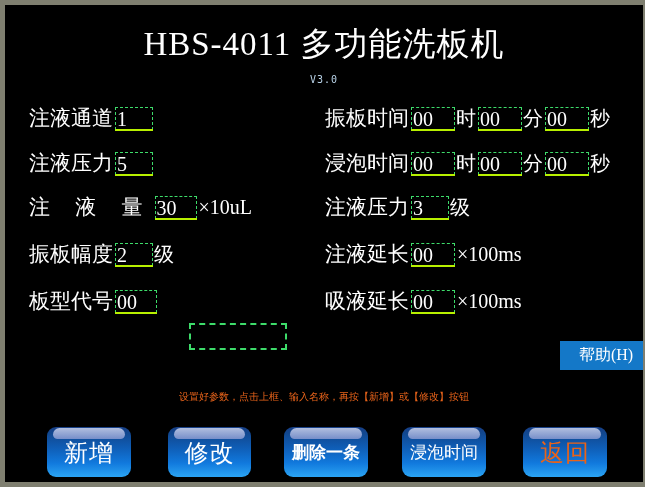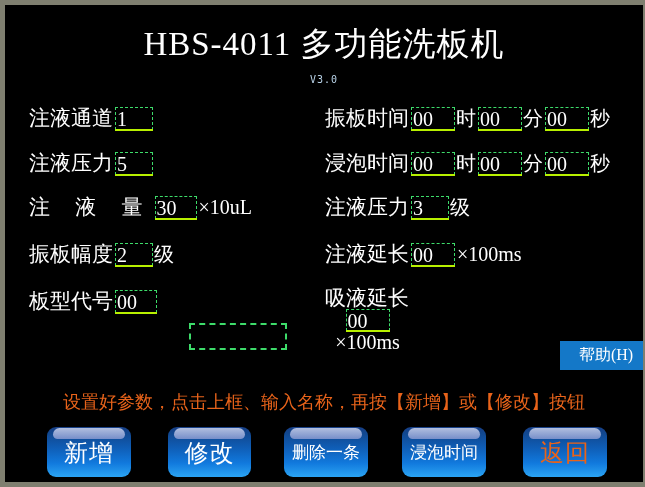--- a/index.html
+++ b/index.html
@@ -174,21 +174,21 @@
     justify-content: center;
   }
   #hint {
     position: absolute;
     left: 0;
     top: 385px;
     width: 638px;
     text-align: center;
     color: #e8631a;
     font-family: "Liberation Serif", "DejaVu Serif", serif;
-    font-size: 18px;
+    font-size: 10px;
     white-space: nowrap;
   }
 
   
   .btn {
     position: absolute;
     top: 422px;
     height: 50px;
     border-radius: 9px;
     background: linear-gradient(to bottom, #183f86 0%, #11478f 12%, #0f5cb4 40%, #1179dd 72%, #2ba4f3 100%);
@@ -278,21 +278,21 @@
     <span class="fld w1">3</span>
     <span class="unit tight">级</span>
   </div>
 
   <div class="row" style="left:320px; top:236px;">
     <span class="lbl">注液延长</span>
     <span class="fld w3">00</span>
     <span class="unit">×100ms</span>
   </div>
 
-  <div class="row" style="left:320px; top:283px;flex-direction:column;">
+  <div class="row" style="left:320px; top:283px;">
     <span class="lbl">吸液延长</span>
     <span class="fld w3">00</span>
     <span class="unit">×100ms</span>
   </div>
 
   <div id="greenbox"></div>
 
 
   <div id="helpbtn">帮助(H)</div>
 
@@ -301,21 +301,21 @@
   <div class="btn" style="left:42px; width:84px;">
     <span class="cap"></span>
     <span class="txt big">新增</span>
   </div>
 
   <div class="btn" style="left:163px; width:83px;">
     <span class="cap"></span>
     <span class="txt big">修改</span>
   </div>
 
-  <div class="btn" style="left:279px; width:84px;">
+  <div class="btn" style="left:279px; width:84px;font-weight:bold;">
     <span class="cap"></span>
     <span class="txt small">删除一条</span>
   </div>
 
   <div class="btn" style="left:397px; width:84px;">
     <span class="cap"></span>
     <span class="txt small">浸泡时间</span>
   </div>
 
   <div class="btn" style="left:518px; width:84px;text-decoration:underline;">

